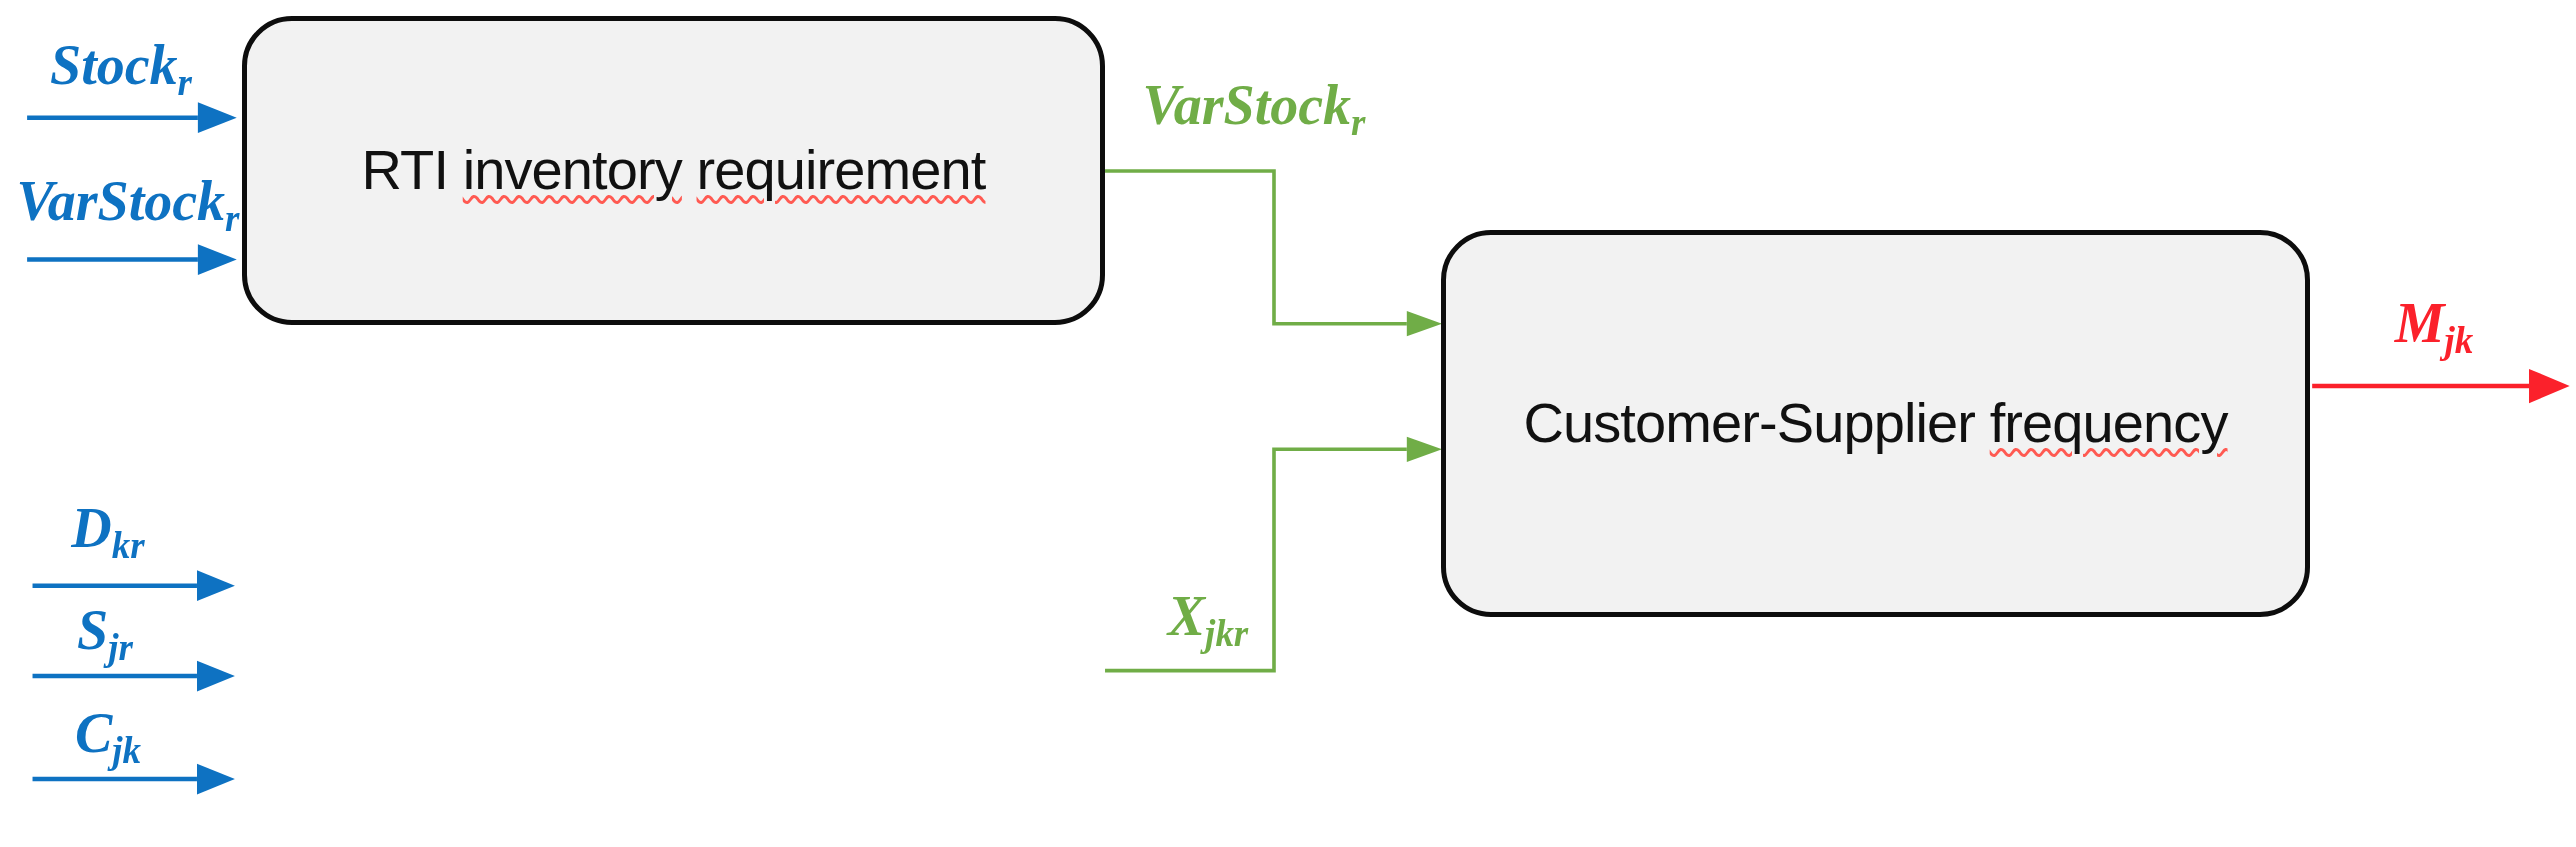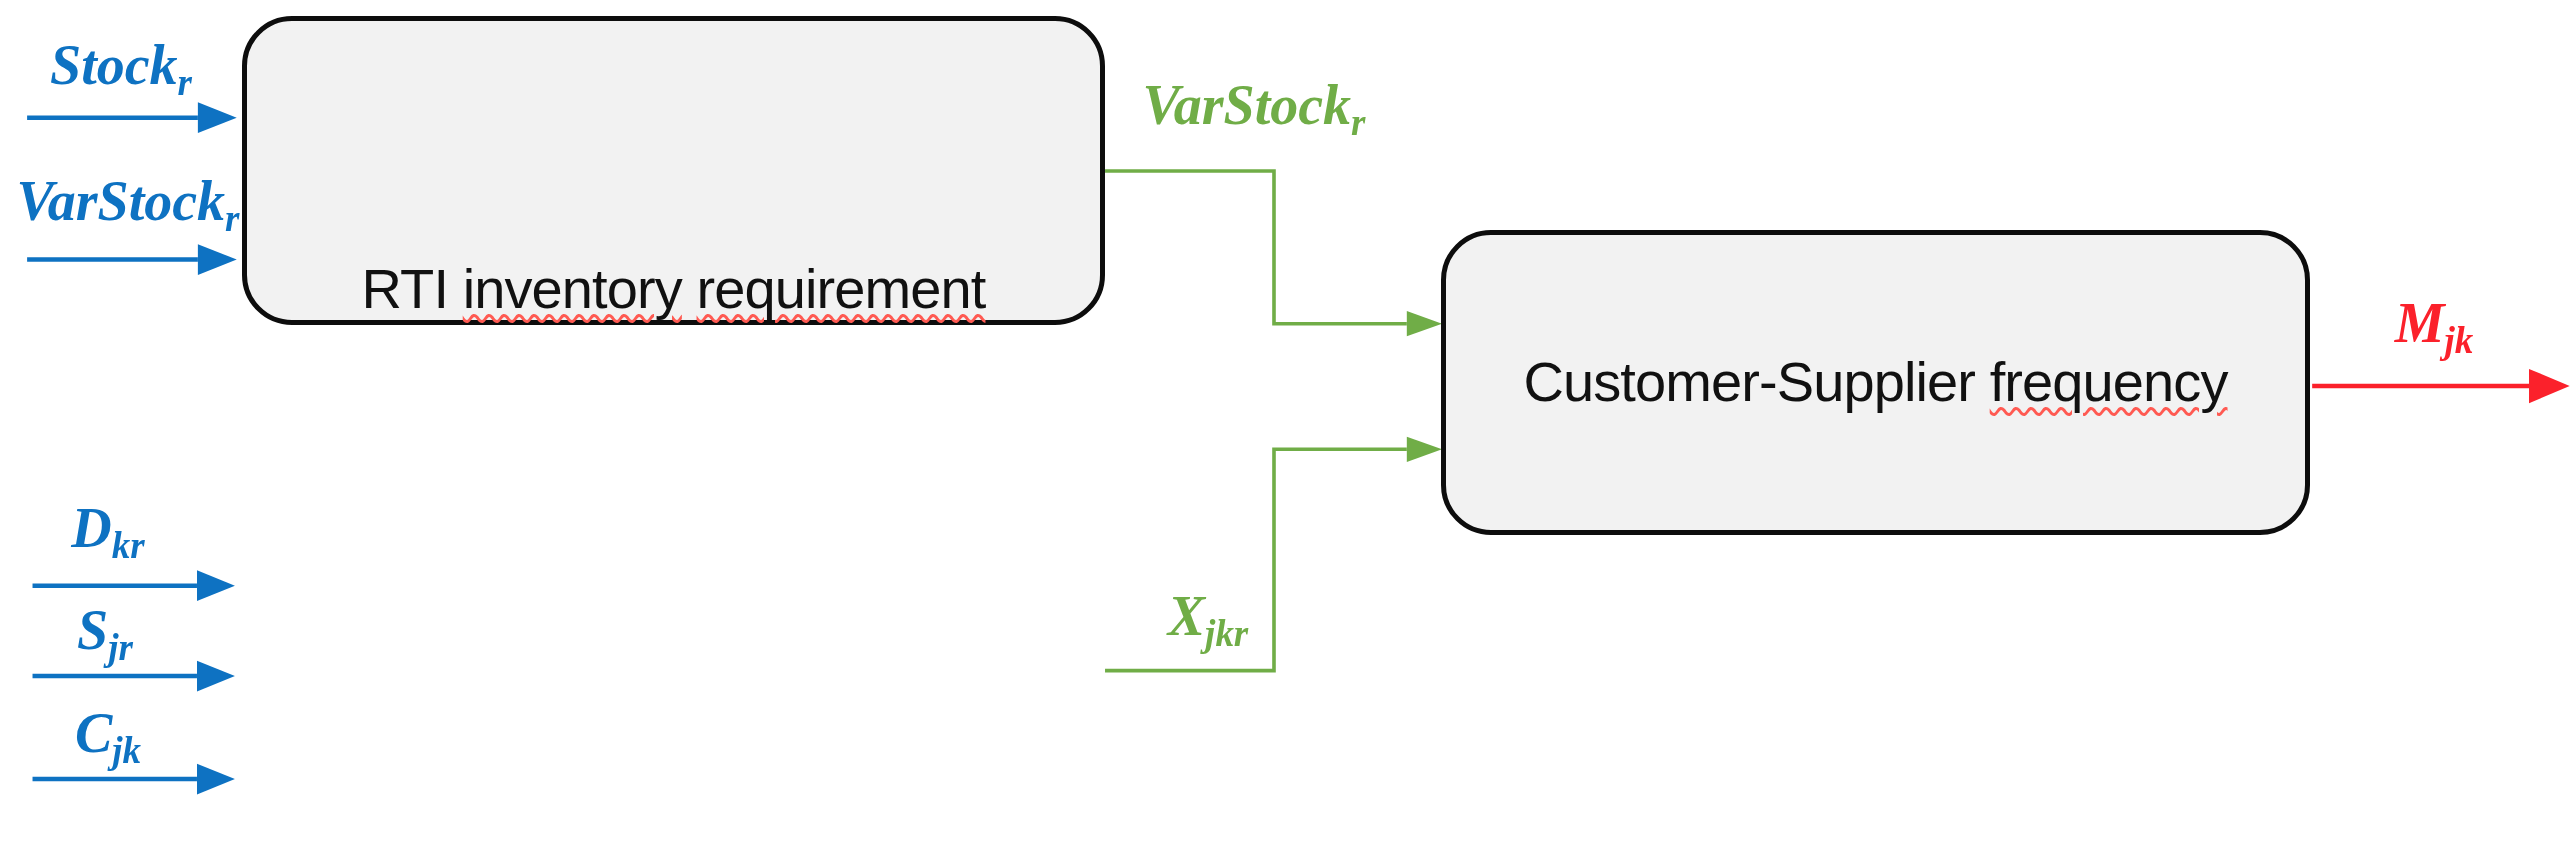--- a/index.html
+++ b/index.html
@@ -21,23 +21,23 @@
     position: absolute;
     background: var(--box_fill, #f2f2f2);
     border: 5.4px solid var(--box_border, #0d0d0d);
     border-radius: 50px;
     box-sizing: border-box;
     display: flex;
     align-items: center;
     justify-content: center;
     text-align: center;
   }
-  #box-rti  { left: 242px;  top: 16.3px;  width: 863px; height: 309px; align-items: flex-end; }
+  #box-rti  { left: 242px;  top: 16.3px;  width: 863px; height: 309px; }
   #box-flow { left: 246px;  top: 513px; width: 859px; height: 311px; }
-  #box-freq { left: 1441px; top: 230px; width: 869px; height: 305px; }
+  #box-freq { left: 1441px; top: 230px; width: 869px; height: 387px; }
 
   .box-label {
     font-size: 56px;
     letter-spacing: -0.9px;
     line-height: 1.12;
     color: var(--text_black, #111111);
     padding: 0 18px;
   }
   .wavy {
     text-decoration-line: underline;

